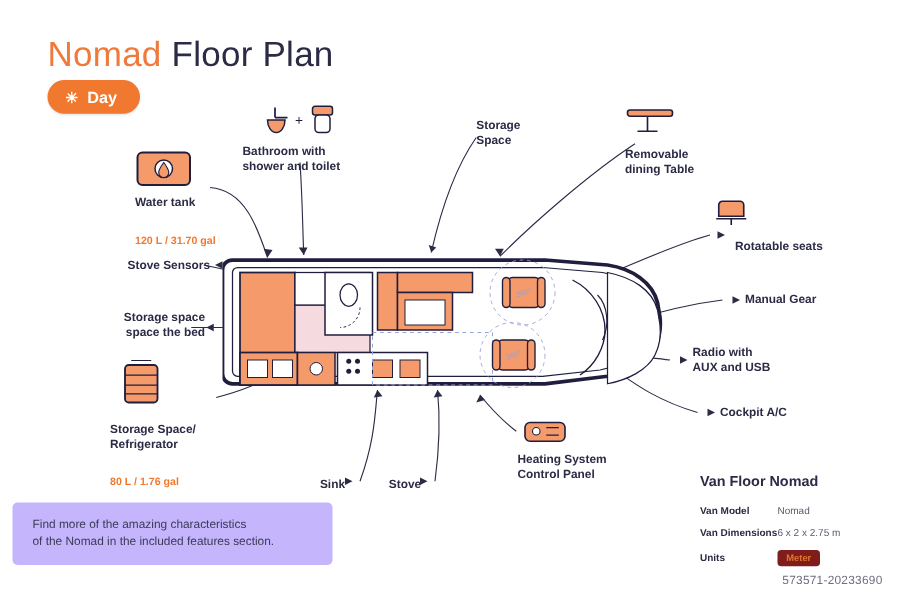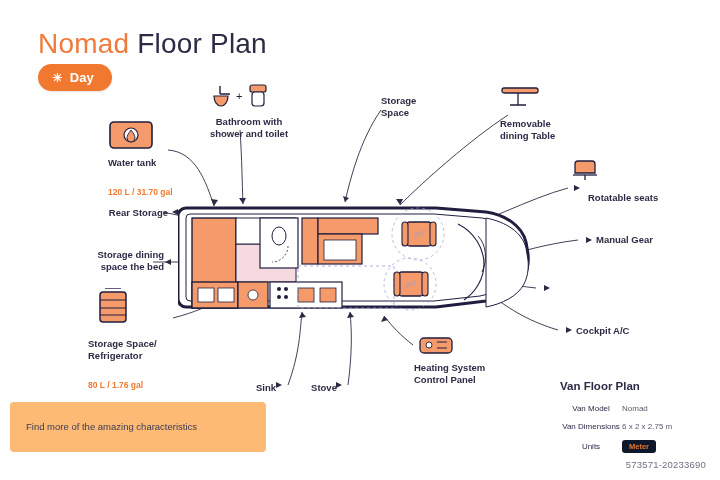--- a/index.html
+++ b/index.html
@@ -41,33 +41,33 @@
 
   
   .van{position:absolute;left:178px;top:196px;width:355px;height:135px;}
 
   
   .icon-box{position:absolute;}
 
   
   .note{
     position:absolute;left:10px;top:402px;width:256px;height:50px;
-    background:#fdba74;border-radius:4px;
+    background:#c4b5fd;border-radius:4px;
     display:flex;align-items:center;padding:0 16px;box-sizing:border-box;
   }
   .note p{margin:0;font-size:9.5px;line-height:1.5;color:#3b3b55;}
 
   
   .panel{position:absolute;left:560px;top:380px;width:150px;}
   .panel h3{margin:0 0 12px 0;font-size:11.5px;font-weight:700;color:#2b2b45;}
   .panel .row{display:flex;align-items:center;margin-bottom:9px;font-size:8px;}
-  .panel .k{width:62px;font-weight:400;color:#2b2b45;text-align:center;}
+  .panel .k{width:62px;font-weight:700;color:#2b2b45;}
   .panel .v{color:#5a5a70;font-weight:400;}
   .chip{
-    display:inline-block;background:#0f172a;color:#e2762a;
+    display:inline-block;background:#7f1d1d;color:#e2762a;
     border-radius:3px;padding:2px 7px;font-size:7.5px;font-weight:700;
   }
 
   .refcode{
     position:absolute;right:14px;bottom:10px;
     font-size:9.5px;color:#6f6f83;letter-spacing:.2px;text-align:center;
   }
 </style>
 </head>
 <body>
@@ -209,21 +209,21 @@
     <span class="sub">120 L / 31.70 gal</span>
   </div>
 
   <svg class="icon-box" style="left:208px;top:82px;" width="62" height="30">
     <path d="M12,4 v8 M12,12 h10" stroke="#201e3e" stroke-width="1.4" fill="none"></path>
     <path d="M6,14 h14 a7,10 0 0 1 -14,0z" fill="#f59a6a" stroke="#201e3e" stroke-width="1.2"></path>
     <text x="28" y="18" font-size="11" fill="#201e3e" font-family="Liberation Sans, sans-serif">+</text>
     <rect x="42" y="3" width="16" height="7" rx="2" fill="#f59a6a" stroke="#201e3e" stroke-width="1.2"></rect>
     <rect x="44" y="10" width="12" height="14" rx="3" fill="#fff" stroke="#201e3e" stroke-width="1.2"></rect>
   </svg>
-  <div class="lbl" style="left:194px;top:116px;width:110px;text-align:center;">
+  <div class="lbl" style="left:194px;top:116px;width:110px;">
     <span>Bathroom with</span><br>
     <span>shower and toilet</span>
   </div>
 
   <div class="lbl" style="left:381px;top:95px;width:70px;">
     <span>Storage</span><br>
     <span>Space</span>
   </div>
 
   <svg class="icon-box" style="left:500px;top:82px;" width="40" height="30">
@@ -238,32 +238,36 @@
   <svg class="icon-box" style="left:570px;top:155px;" width="30" height="30">
     <path d="M8,6 h14 a3,3 0 0 1 3,3 v9 h-20 v-9 a3,3 0 0 1 3,-3z" fill="#f59a6a" stroke="#201e3e" stroke-width="1.3"></path>
     <path d="M3,20 h24" stroke="#201e3e" stroke-width="1.3"></path>
     <path d="M15,20 v5" stroke="#201e3e" stroke-width="1.3"></path>
   </svg>
   <div class="lbl" style="left:588px;top:192px;width:110px;">
     <span>Rotatable seats</span>
   </div>
 
   <div class="lbl" style="left:88px;top:207px;width:80px;text-align:right;">
-    <span>Rear Storage</span>
+    <span>Stove Sensors</span>
   </div>
 
   <div class="lbl" style="left:64px;top:249px;width:100px;text-align:right;">
-    <span>Storage dining</span><br>
+    <span>Storage space</span><br>
     <span>space the bed</span>
   </div>
 
   <div class="lbl" style="left:596px;top:234px;width:90px;">
     <span>Manual Gear</span>
   </div>
 
+  <div class="lbl" style="left:554px;top:277px;width:100px;">
+    <span>Radio with</span><br>
+    <span>AUX and USB</span>
+  </div>
 
   <div class="lbl" style="left:576px;top:325px;width:100px;">
     <span>Cockpit A/C</span>
   </div>
 
   <svg class="icon-box" style="left:96px;top:288px;" width="34" height="40">
     <rect x="4" y="4" width="26" height="30" rx="3" fill="#f59a6a" stroke="#201e3e" stroke-width="1.5"></rect>
     <path d="M4,12 h26 M4,20 h26 M4,27 h26" stroke="#201e3e" stroke-width="1"></path>
     <path d="M9,0 h16" stroke="#201e3e" stroke-width="1.4"></path>
   </svg>
@@ -287,25 +291,26 @@
     <path d="M19,7 h10 M19,13 h10" stroke="#201e3e" stroke-width="1"></path>
   </svg>
   <div class="lbl" style="left:414px;top:362px;width:110px;">
     <span>Heating System</span><br>
     <span>Control Panel</span>
   </div>
 
   <div class="note">
     <p>
       <span>Find more of the amazing characteristics</span><br>
+      <span>of the Nomad in the included features section.</span>
     </p>
   </div>
 
   <div class="panel">
-    <h3>Van Floor Plan</h3>
+    <h3>Van Floor Nomad</h3>
 
     <div class="row">
       <span class="k">Van Model</span>
       <span class="v">Nomad</span>
     </div>
 
     <div class="row">
       <span class="k">Van Dimensions</span>
       <span class="v">6 x 2 x 2.75 m</span>
     </div>

